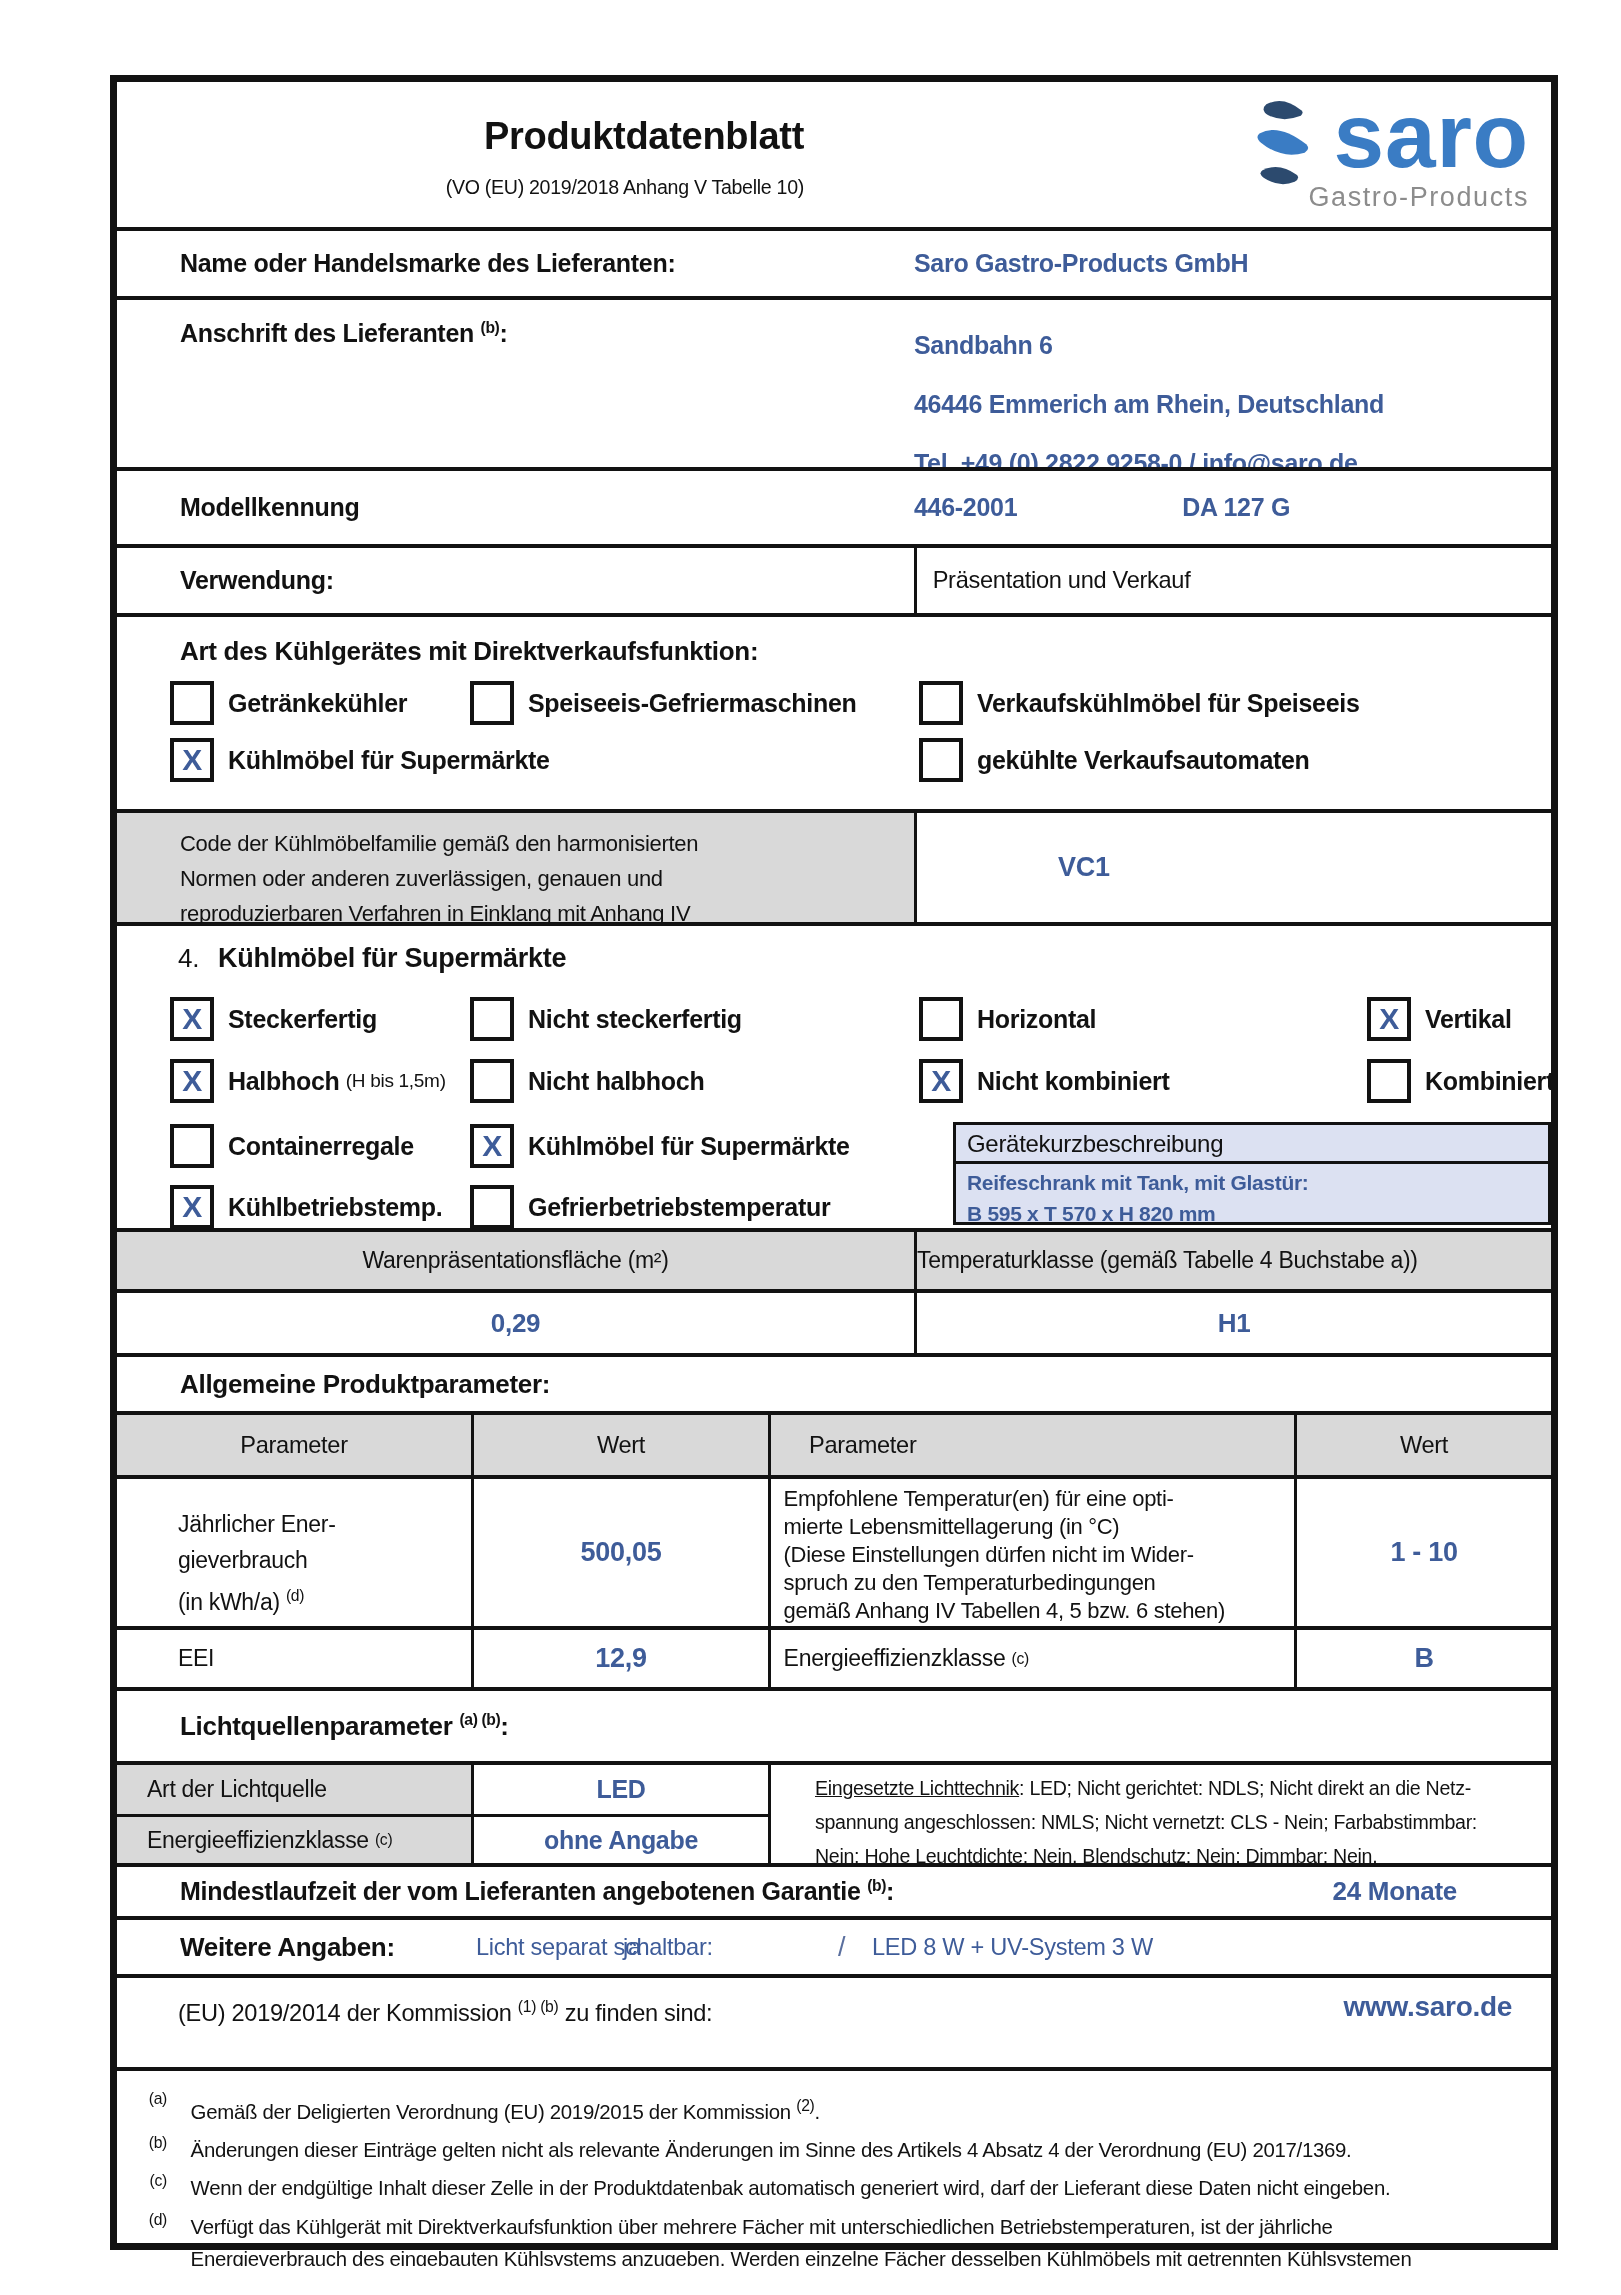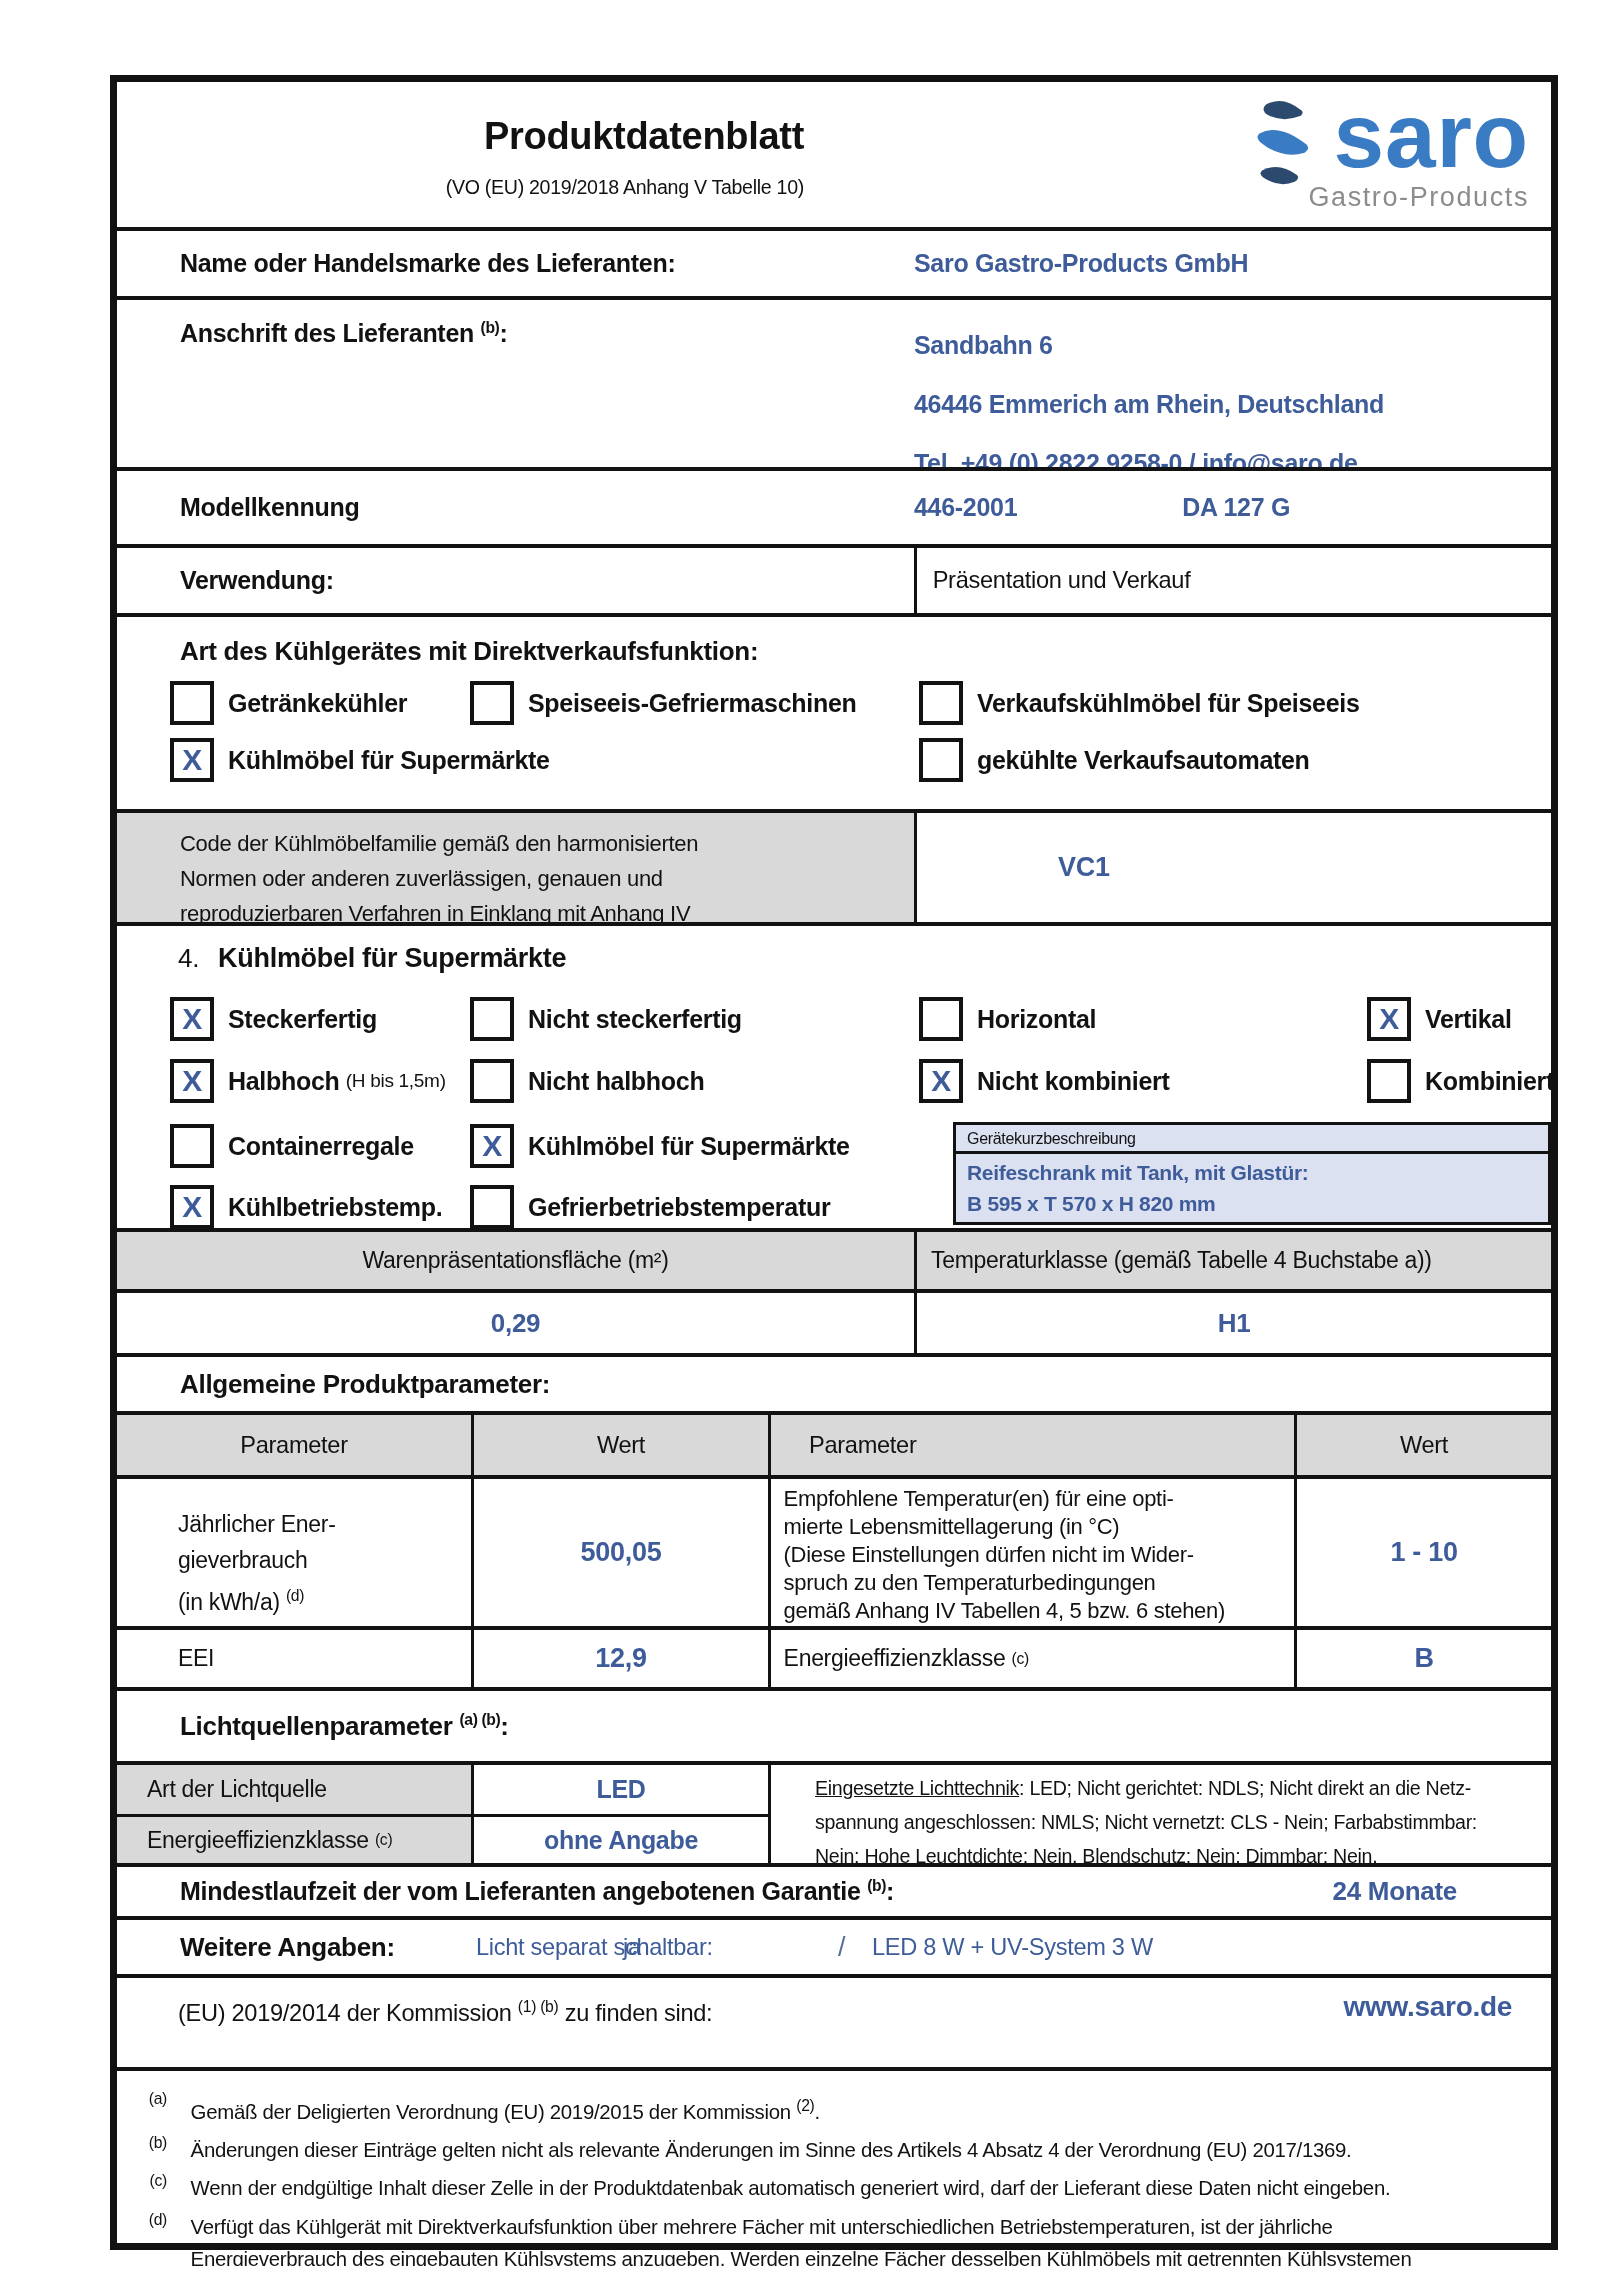--- a/index.html
+++ b/index.html
@@ -67,26 +67,26 @@
   .r-code .cl { padding:12.6px 0 0 63px; font-size:22px; line-height:35px; }
   .r-code .cr { display:flex; align-items:center; padding-left:141px; }
   .r-code .cr .val { font-size:27px; }
 
   .r-sec4 { height:306px; }
   .sec4-heading { position:absolute; left:61px; top:17.3px; font-size:27px; }
   .sec4-num { font-weight:normal; margin-right:19px; font-size:26px; }
   .sec4-name { font-weight:bold; }
   .device-box { position:absolute; left:836px; top:196px; width:598px; height:103px;
                 background:#dce1f2; border:3.9px solid #121212; }
-  .device-box .db-title { font-size:16px; padding:4.7px 0 3.1px 11px; border-bottom:3.1px solid #121212; }
+  .device-box .db-title { font-size:24px; padding:4.7px 0 3.1px 11px; border-bottom:3.1px solid #121212; }
   .device-box .db-body { padding:3.1px 0 0 11px; color:#3e5c99; font-weight:bold; font-size:21px; line-height:31px; }
 
   .r-areahead { height:61px; }
   .r-areahead .cl { display:flex; align-items:center; justify-content:center; font-size:23px; }
-  .r-areahead .cr { display:flex; align-items:center; padding-left:14px; font-size:23px; }
+  .r-areahead .cr { display:flex; align-items:center; font-size:23px; }
   .r-areaval { height:64px; }
   .r-areaval .cl, .r-areaval .cr { display:flex; align-items:center; justify-content:center; }
   .r-areaval .val { font-size:26px; }
 
   .r-paramhead { height:58px; display:flex; align-items:center; padding-left:63px; }
   .r-paramhead .lbl { font-size:26px; }
 
   .pgrid { display:grid; grid-template-columns:354px 297px 526px 1fr; }
   .pgrid > div { border-left:3.9px solid #121212; }
   .pgrid > div:first-child { border-left:none; }

